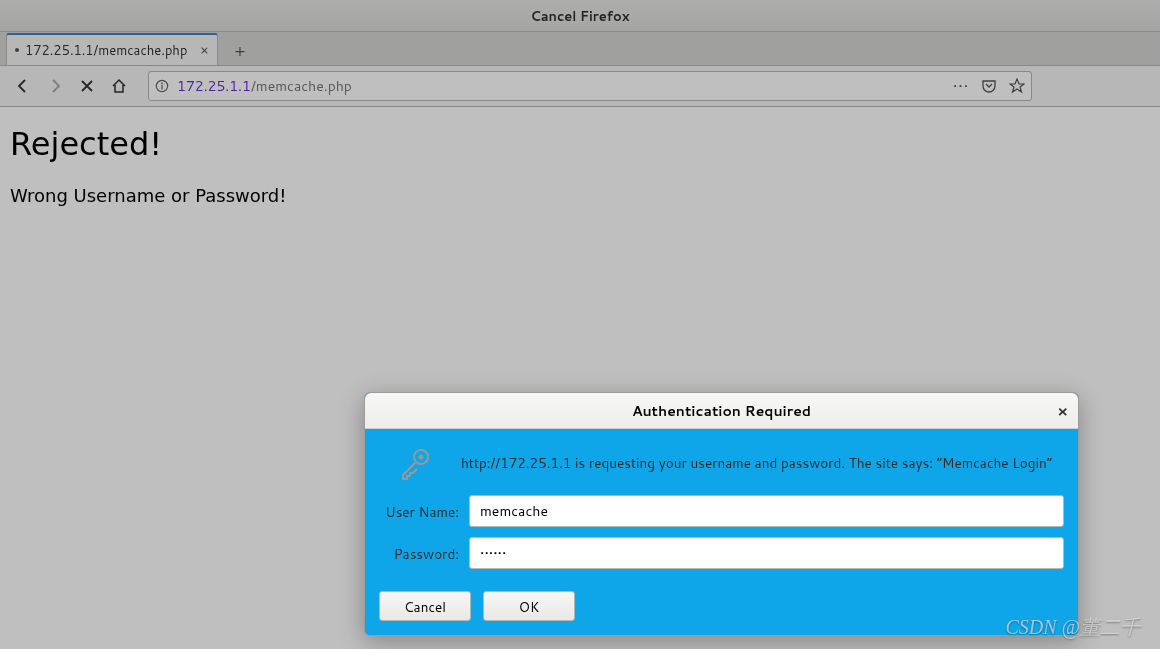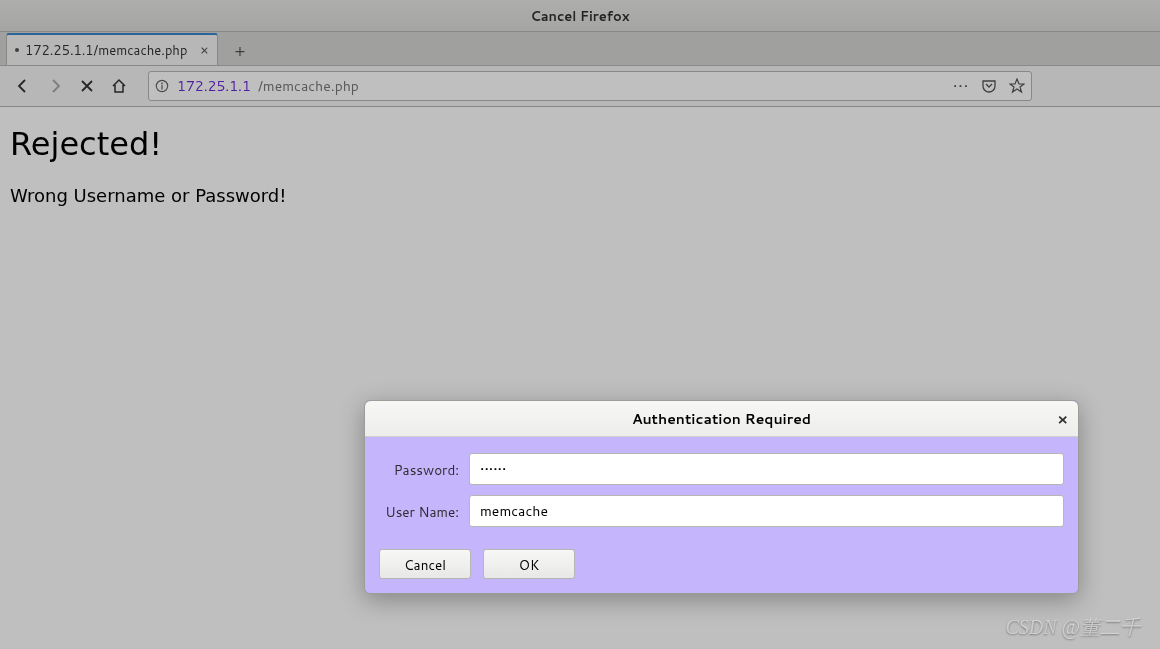--- a/index.html
+++ b/index.html
@@ -87,35 +87,35 @@
       border: 1px solid #b6b6b3;
       border-radius: 3px;
       background: #fff;
       display: flex;
       align-items: center;
       padding: 0 6px;
       gap: 8px;
       font-size: 14px;
     }
     .url-host { color: #6d28d9; }
-    .url-path { color: #777; margin-left: 7px; }
+    .url-path { color: #777; }
     .urlbar-icons { margin-left: auto; display: flex; gap: 12px; align-items: center; color: #555; }
     
     .page {
       padding: 18px 10px;
       font-family: "DejaVu Sans", sans-serif;
     }
     .page h1 { font-size: 32px; font-weight: normal; margin-bottom: 22px; }
     .page p { font-size: 18px; }
     
     .dialog {
       position: absolute;
-      left: 364px; top: 400px;
+      left: 364px; top: 392px;
       width: 715px;
-      background: #c4b5fd;
+      background: #0ea5e9;
       border: 1px solid #9c9c99;
       border-radius: 6px;
       box-shadow: 0 6px 24px rgba(0,0,0,0.3);
       z-index: 10;
       font-size: 14px;
     }
     .dialog-header {
       height: 36px;
       background: linear-gradient(#f7f7f6, #ededec);
       border-bottom: 1px solid #cfcfcd;
@@ -257,28 +257,38 @@
 </div>
 
 <div class="dim-overlay"></div>
 
 <div class="dialog">
   <div class="dialog-header">
     <span>Authentication Required</span>
     <span class="dialog-close">×</span>
   </div>
   <div class="dialog-body">
+    <div class="dialog-row">
+      <div class="dialog-icon">
+        <svg width="36" height="36" viewBox="0 0 36 36">
+          <circle cx="24" cy="12" r="7" stroke="#999" stroke-width="2" fill="none"></circle>
+          <circle cx="24" cy="12" r="2.5" fill="#999"></circle>
+          <path d="M19 17 L6 30 L6 34 L10 34 L10 31 L13 31 L13 28 L16 28 L20 24" stroke="#999" stroke-width="2" fill="none" stroke-linejoin="round"></path>
+        </svg>
+      </div>
+      <div class="dialog-msg">http://172.25.1.1 is requesting your username and password. The site says: “Memcache Login”</div>
+    </div>
+    <div class="form-row">
+      <div class="form-label">User Name:</div>
+      <input class="form-input" type="text" value="memcache" style="">
+    </div>
     <div class="form-row">
       <div class="form-label">Password:</div>
       <input class="form-input" type="text" value="••••••" style="">
     </div>
-    <div class="form-row">
-      <div class="form-label">User Name:</div>
-      <input class="form-input" type="text" value="memcache" style="">
-    </div>
   </div>
   <div class="dialog-buttons">
     <button class="dlgbtn">Cancel</button>
     <button class="dlgbtn">OK</button>
   </div>
 </div>
 
 <div class="watermark">CSDN @董二千</div>
 
 </body></html>

